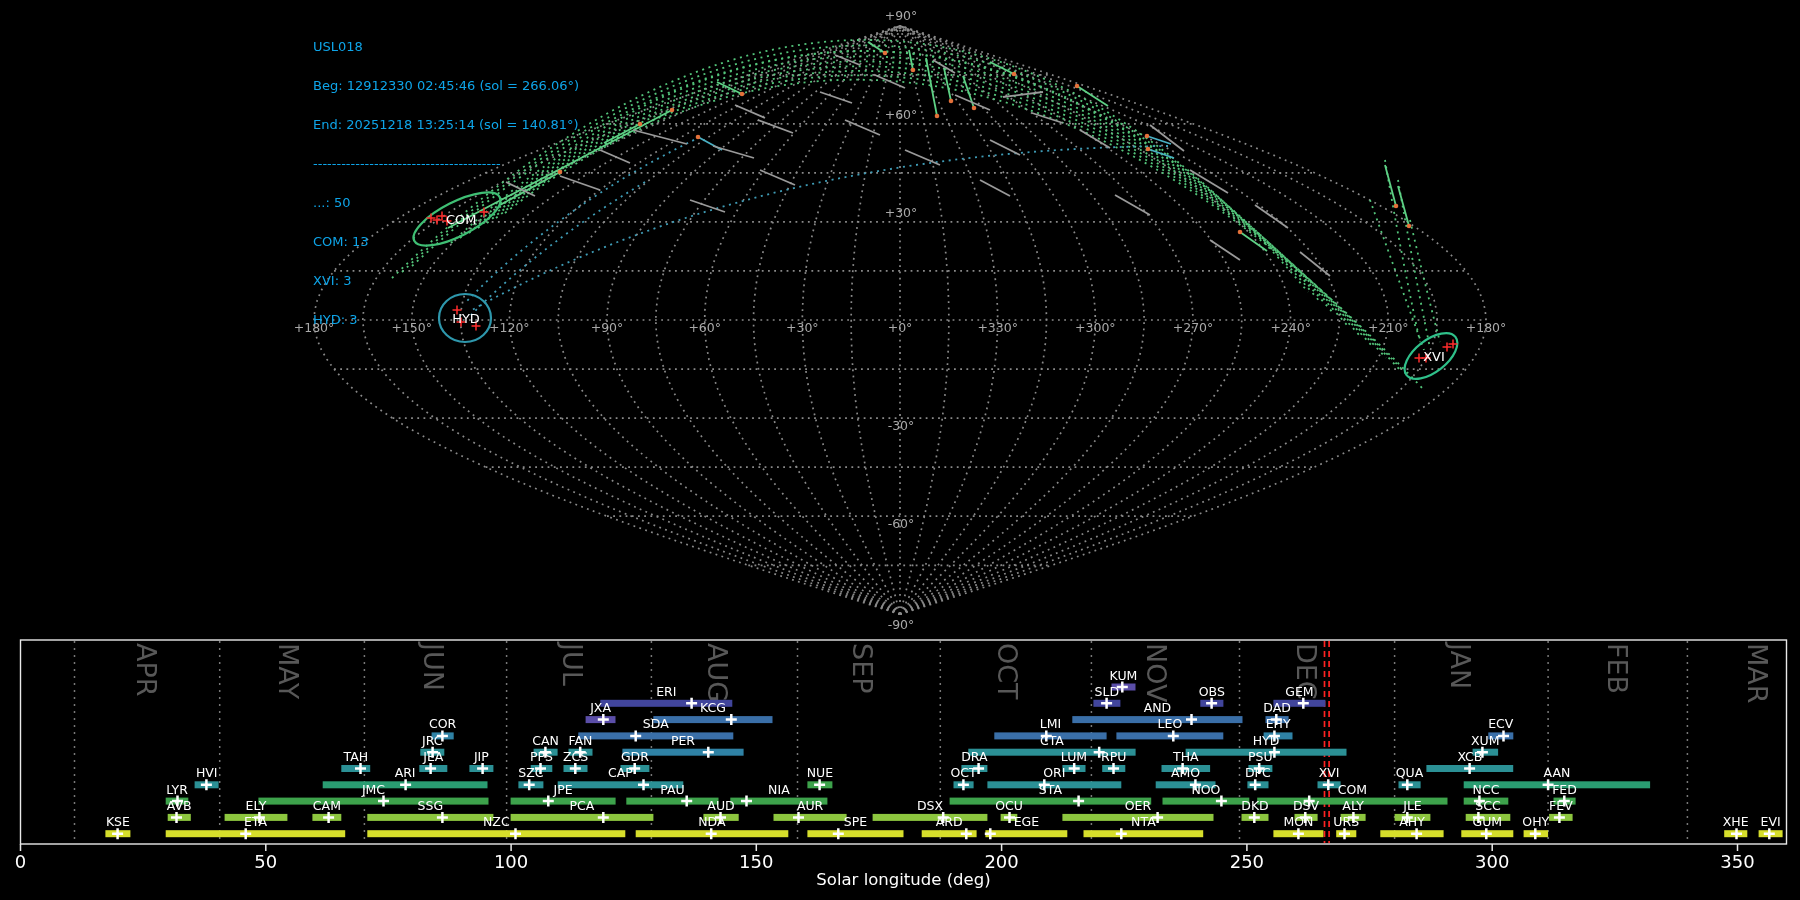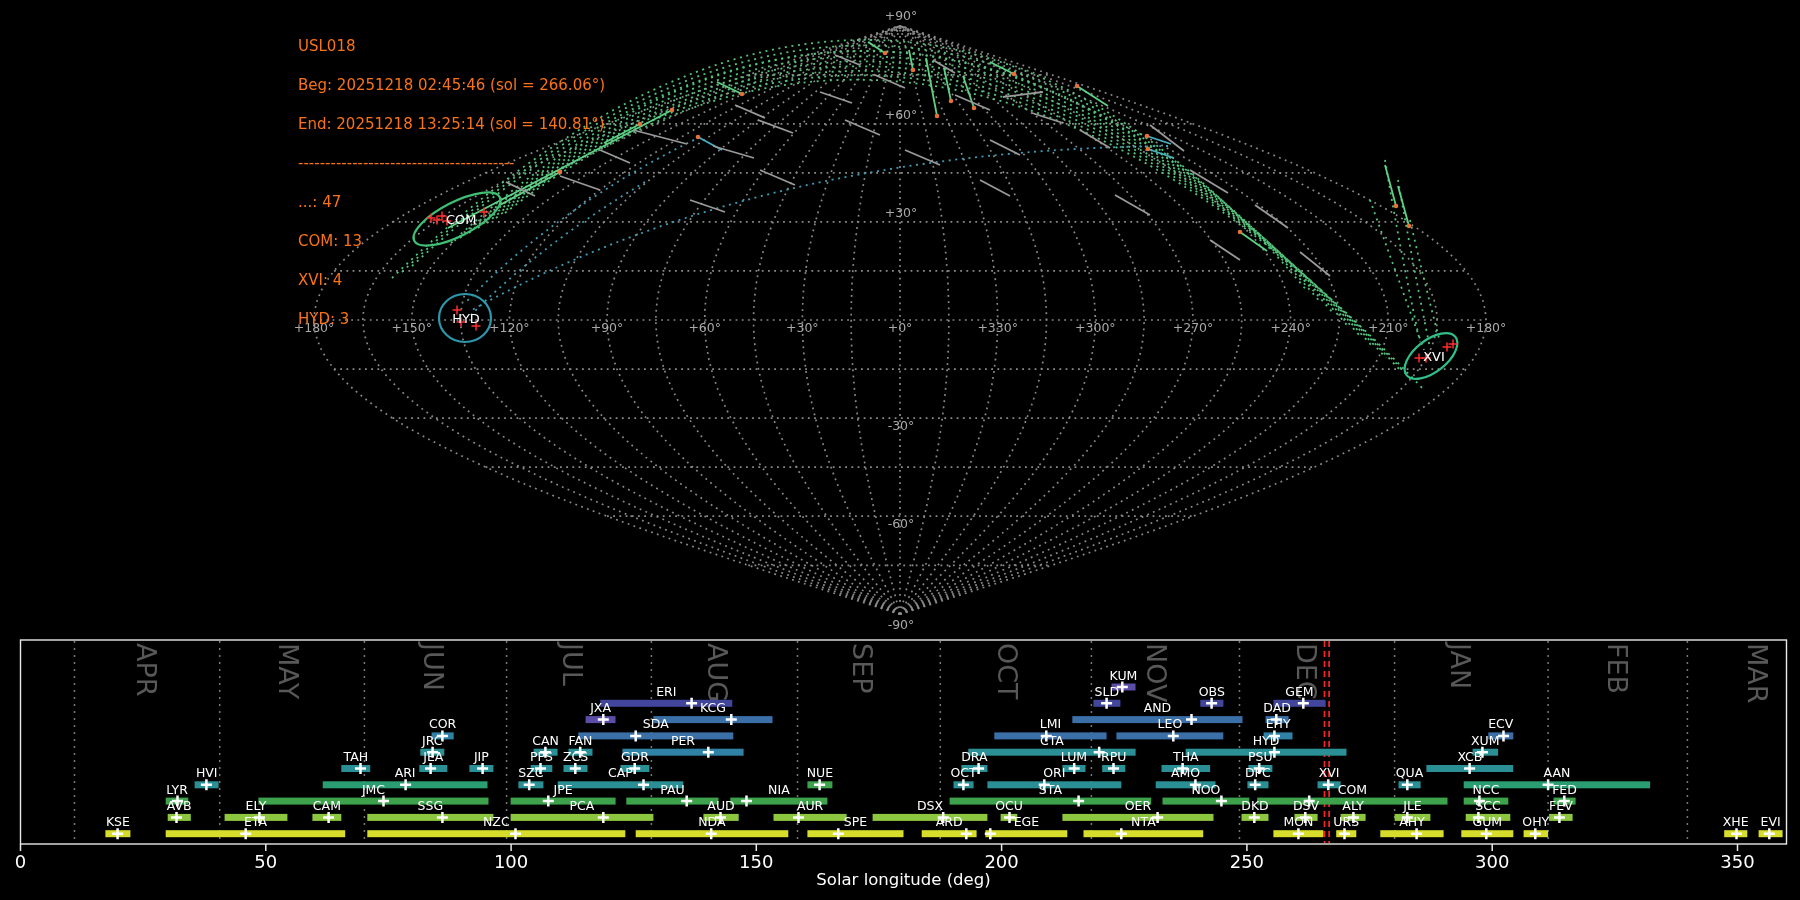--- a/index.html
+++ b/index.html
@@ -1,19 +1,19 @@
 <!DOCTYPE html>
 <html><head>
 <meta charset="utf-8">
 <style>
   html,body{margin:0;padding:0;background:#000;}
   #page{position:relative;width:1800px;height:900px;background:#000;overflow:hidden;
         font-family:"DejaVu Sans",sans-serif;}
-  #info-block{position:absolute;left:298px;top:14px;color:#f97316;
-MERGED        font-family:"DejaVu Sans Mono",monospace;font-size:15px;line-height:13px;white-space:pre;}
+  #info-block{position:absolute;left:313px;top:14px;color:#0ea5e9;
+MERGED        font-family:"DejaVu Sans Mono",monospace;font-size:13px;line-height:13px;white-space:pre;}
   .info-line{height:13px;}
   svg{position:absolute;left:0;top:0;}
   text{font-family:"DejaVu Sans",sans-serif;}
 </style>
 </head>
 <body>
 <div id="page">
 
 <svg id="plot" width="1800" height="900" viewBox="0 0 1800 900">
   <g id="sky-map">
@@ -473,22 +473,22 @@
         <line x1="1492.2" y1="844" x2="1492.2" y2="851" stroke="#e9e9e9" stroke-width="1.5"></line>
         <text x="1492.2" y="868" text-anchor="middle" font-size="18px" fill="#ffffff">300</text>
         <line x1="1737.5" y1="844" x2="1737.5" y2="851" stroke="#e9e9e9" stroke-width="1.5"></line>
         <text x="1737.5" y="868" text-anchor="middle" font-size="18px" fill="#ffffff">350</text>
         <text x="903.5" y="885" text-anchor="middle" font-size="16.5px" fill="#ffffff">Solar longitude (deg)</text>
       </g>
 </svg>
 
 <div id="info-block">
   <div class="info-line">USL018</div>
-  <div class="info-line">Beg: 20251218 02:45:46 (sol = 266.06°)</div>
+  <div class="info-line">Beg: 12912330 02:45:46 (sol = 266.06°)</div>
   <div class="info-line">End: 20251218 13:25:14 (sol = 140.81°)</div>
   <div class="info-line">----------------------------------------</div>
-  <div class="info-line">...: 47</div>
+  <div class="info-line">...: 50</div>
   <div class="info-line">COM: 13</div>
-  <div class="info-line">XVI: 4</div>
+  <div class="info-line">XVI: 3</div>
   <div class="info-line">HYD: 3</div>
 </div>
 
 </div>
 
 </body></html>

